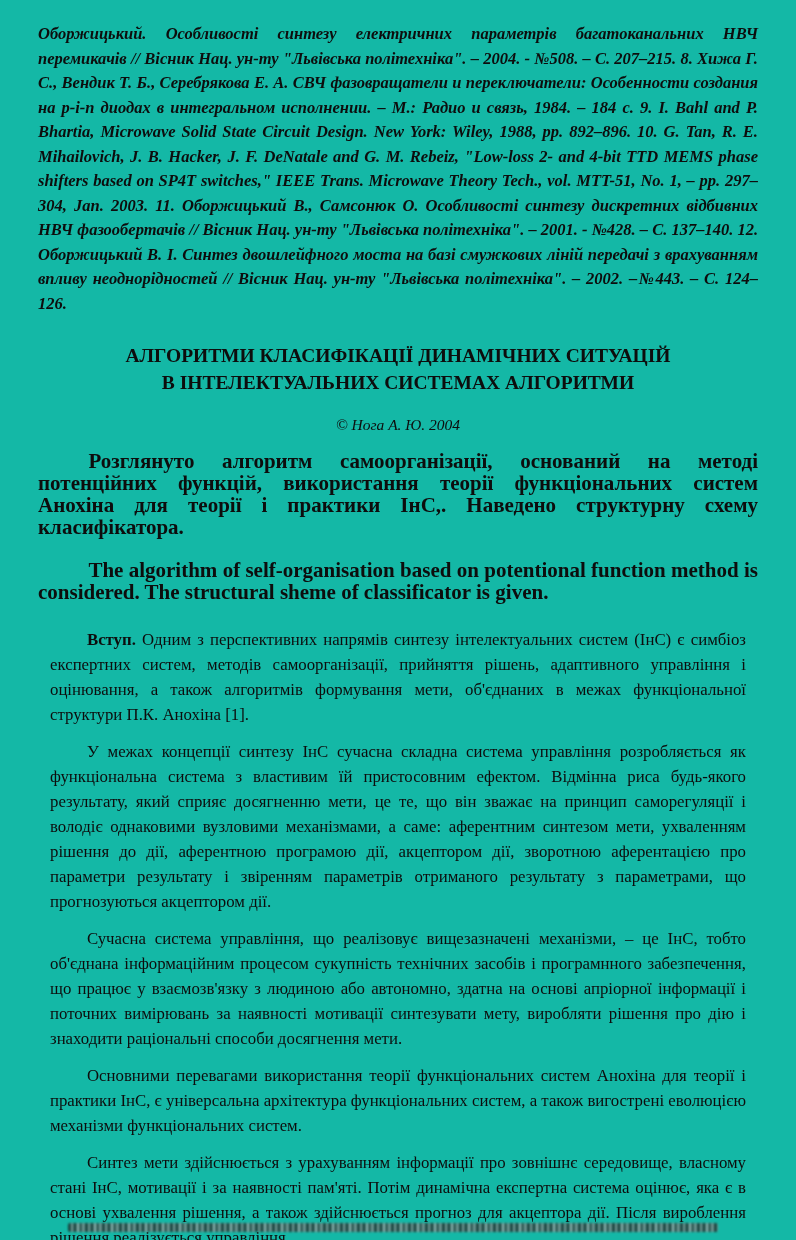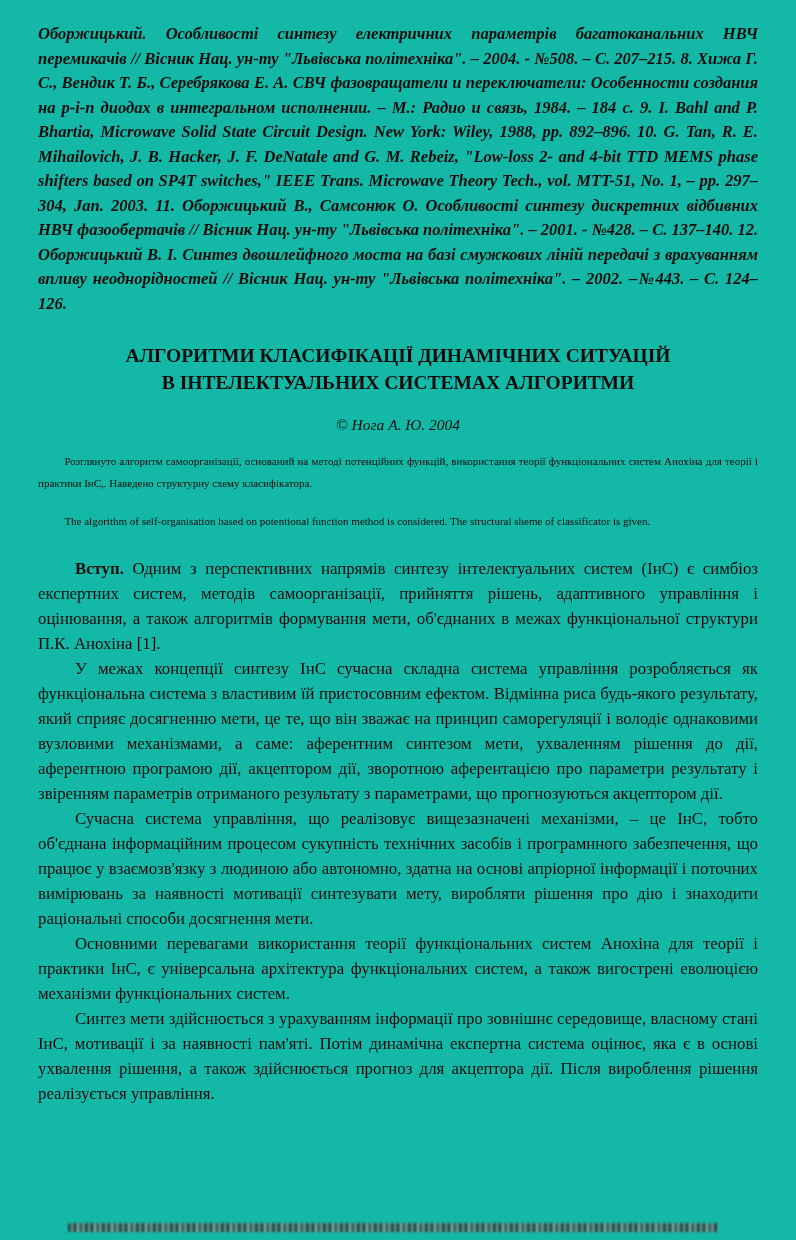--- a/index.html
+++ b/index.html
@@ -52,34 +52,34 @@
     line-height: 27px;
   }
   .copyright {
     margin-top: 20px;
     font-style: italic;
     font-size: 15.5px;
     text-align: center;
   }
   .abstract {
     margin-top: 16px;
-    font-weight: normal;
-    font-size: 11px;
+    font-weight: bold;
+    font-size: 21px;
     line-height: 22px;
     text-align: justify;
     text-indent: 2.4em;
   }
   .body-text {
     margin-top: 24px;
     font-size: 16.8px;
     line-height: 25px;
     text-align: justify;
   }
   .body-text p {
-    margin: 0;
+    margin: 12px;
     text-indent: 2.2em;
   }
   .lead {
     font-weight: bold;
   }
   .page-number {
     position: absolute;
     bottom: 46px;
     left: 0;
     width: 100%;

